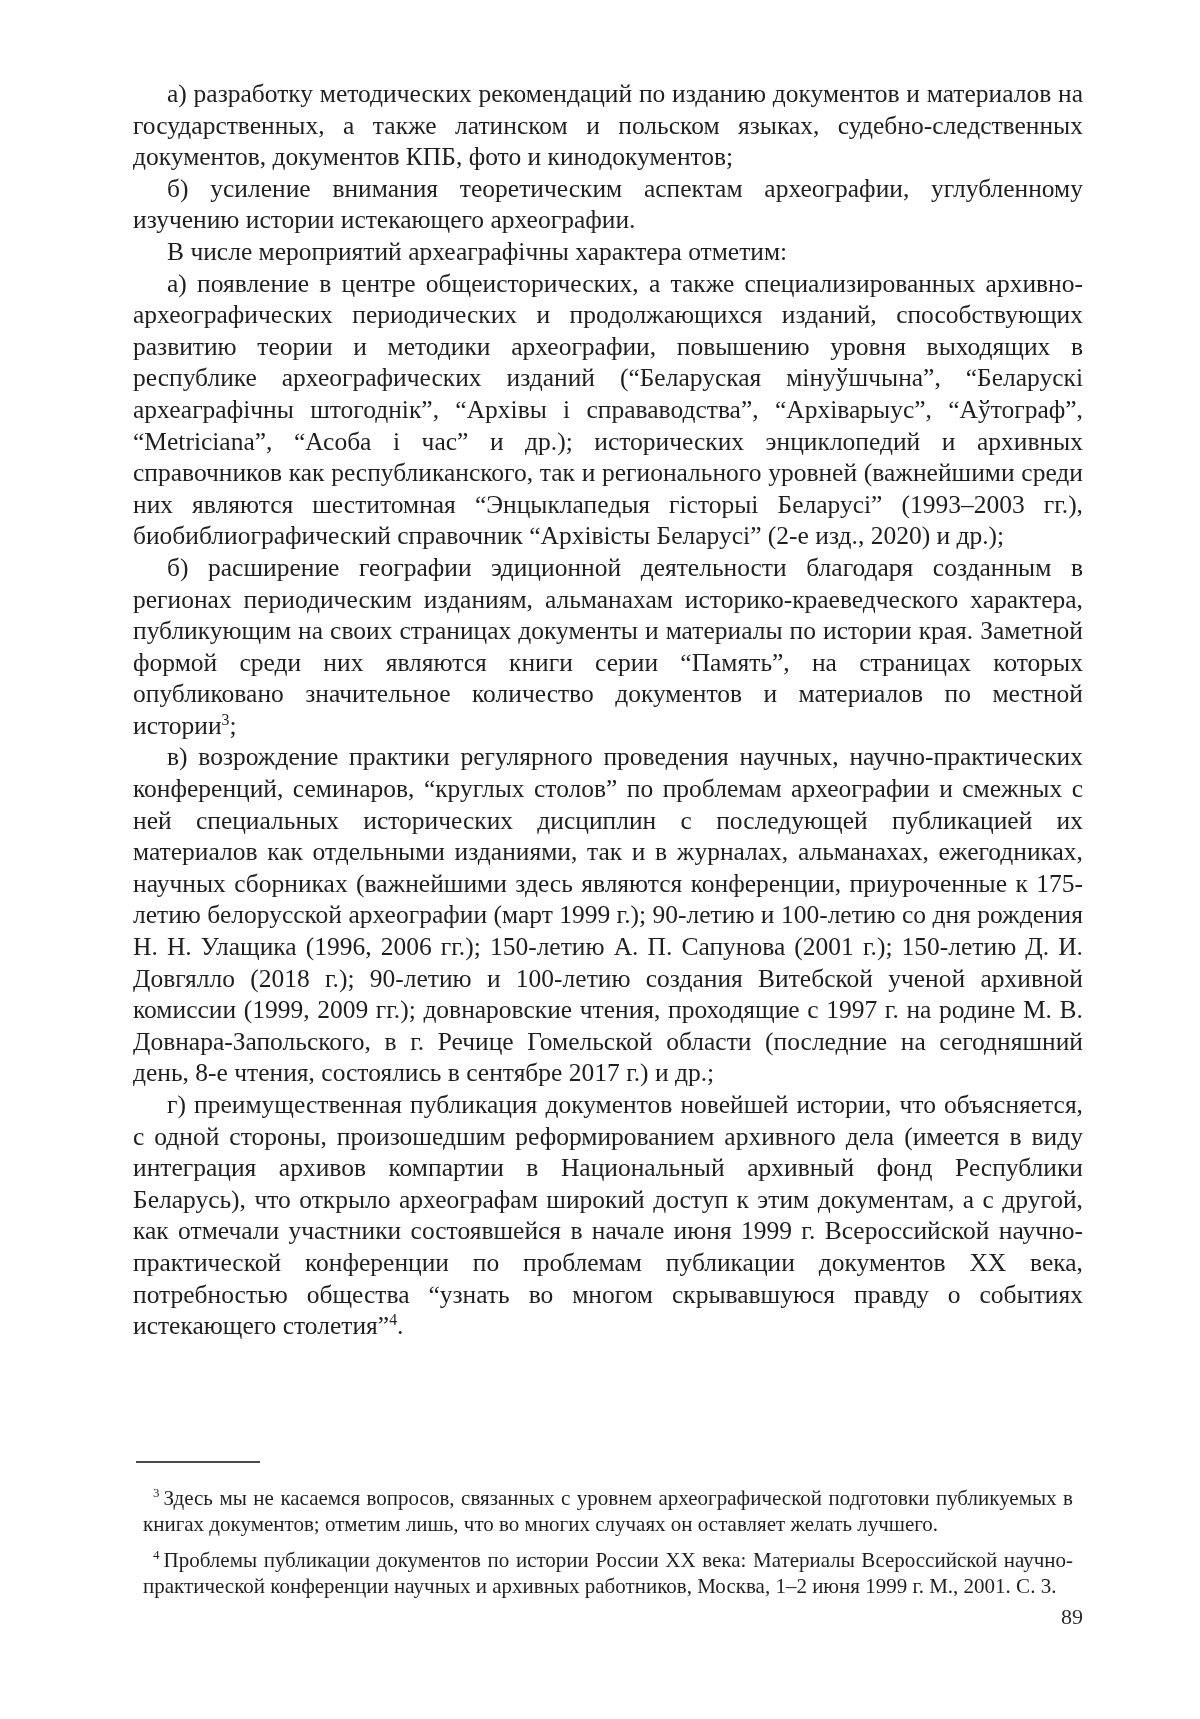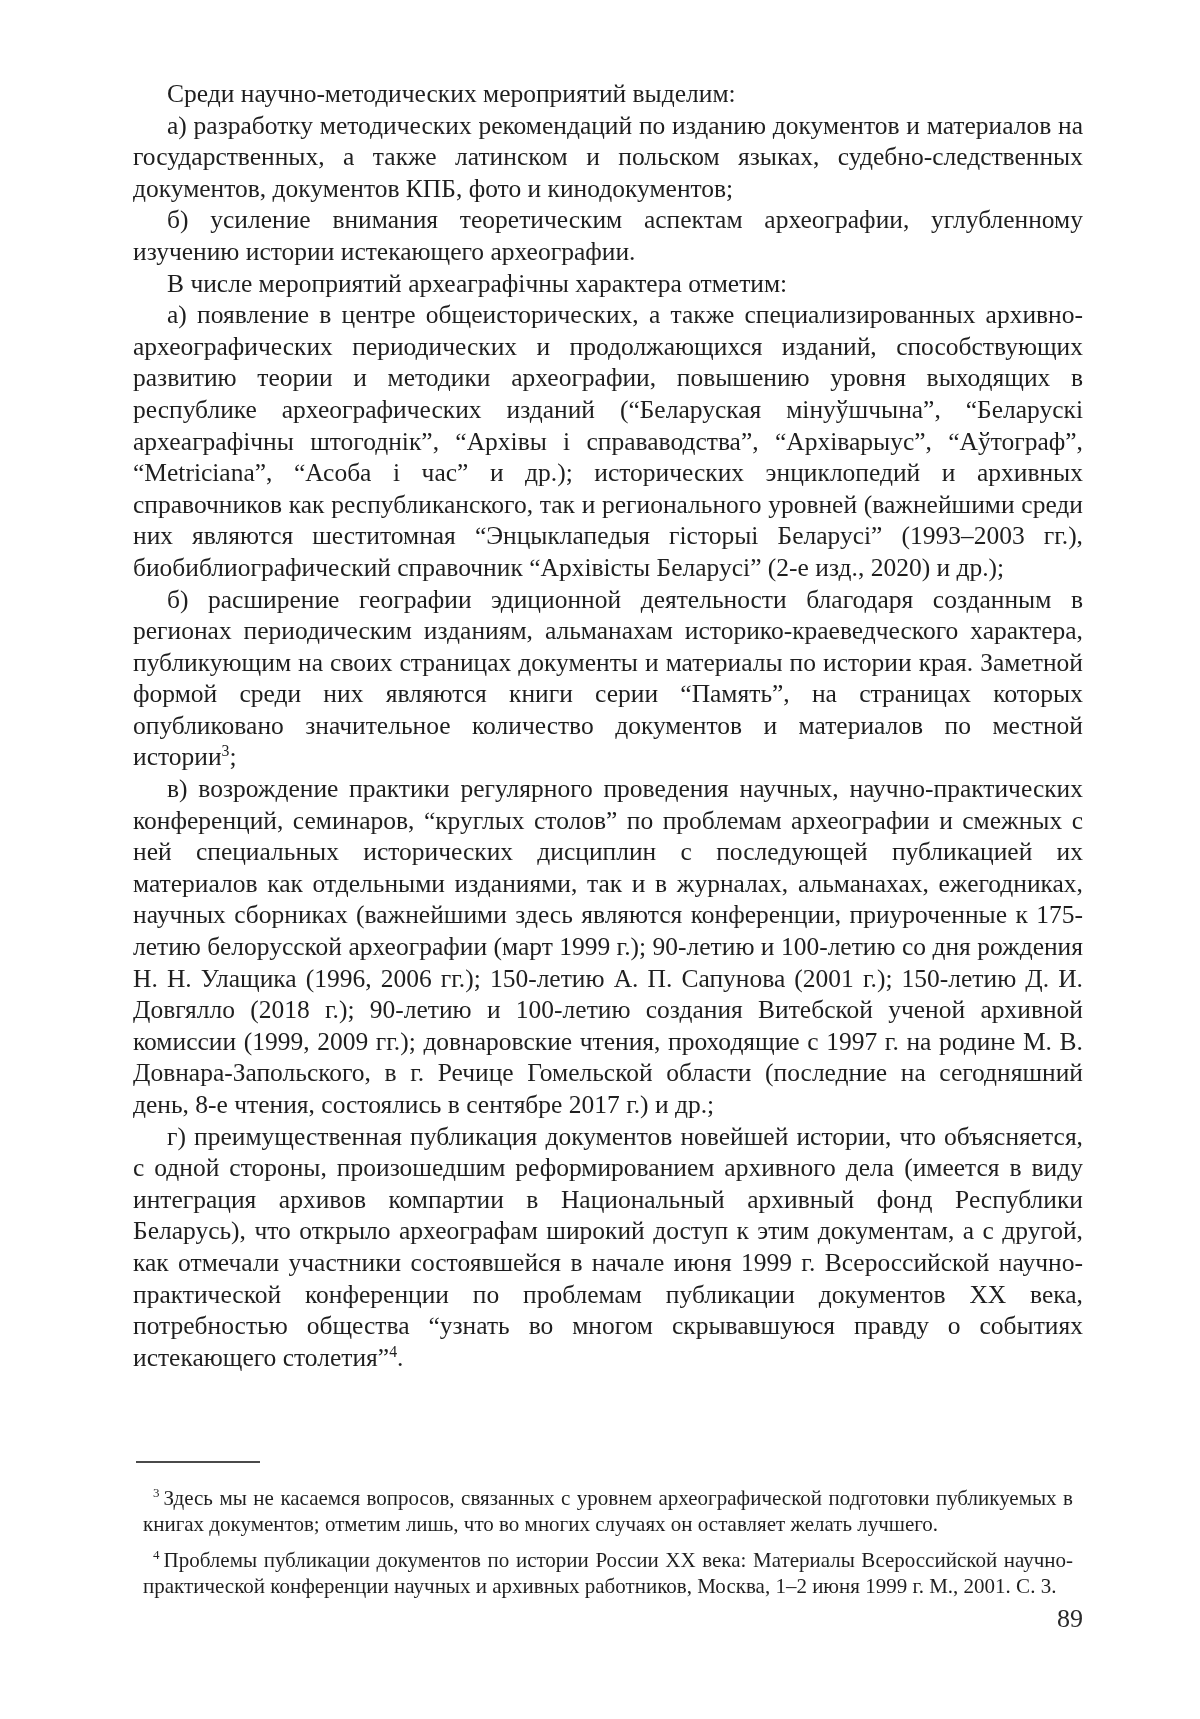--- a/index.html
+++ b/index.html
@@ -60,31 +60,30 @@
   }
   .footnotes sup {
     margin-right: 4px;
   }
   .page-number {
     position: absolute;
     left: 133px;
     top: 1604px;
     width: 950px;
     text-align: right;
-    font-size: 26px;
+    font-size: 22px;
     color: #2a2a2a;
   }
 </style>
 </head>
 <body>
 
 <div class="page">
 
   <div class="text-block">
-    <p><span>Среди научно-методических мероприятий выделим:</span></p>
     <p><span>а) разработку методических рекомендаций по изданию документов и материалов на государственных, а также латинском и польском языках, судебно-следственных документов, документов КПБ, фото и кинодокументов;</span></p>
     <p><span>б) усиление внимания теоретическим аспектам археографии, углубленному изучению истории истекающего археографии.</span></p>
     <p><span>В числе мероприятий археаграфічны характера отметим:</span></p>
     <p><span>а) появление в центре общеисторических, а также специализированных архивно-археографических периодических и продолжающихся изданий, способствующих развитию теории и методики археографии, повышению уровня выходящих в республике археографических изданий (“Беларуская мінуўшчына”, “Беларускі археаграфічны штогоднік”, “Архівы і справаводства”, “Архіварыус”, “Аўтограф”, “Metriciana”, “Асоба і час” и др.); исторических энциклопедий и архивных справочников как республиканского, так и регионального уровней (важнейшими среди них являются шеститомная “Энцыклапедыя гісторыі Беларусі” (1993–2003 гг.), биобиблиографический справочник “Архівісты Беларусі” (2-е изд., 2020) и др.);</span></p>
     <p><span>б) расширение географии эдиционной деятельности благодаря созданным в регионах периодическим изданиям, альманахам историко-краеведческого характера, публикующим на своих страницах документы и материалы по истории края. Заметной формой среди них являются книги серии “Память”, на страницах которых опубликовано значительное количество документов и материалов по местной истории</span><sup>3</sup><span>;</span></p>
     <p><span>в) возрождение практики регулярного проведения научных, научно-практических конференций, семинаров, “круглых столов” по проблемам археографии и смежных с ней специальных исторических дисциплин с последующей публикацией их материалов как отдельными изданиями, так и в журналах, альманахах, ежегодниках, научных сборниках (важнейшими здесь являются конференции, приуроченные к 175-летию белорусской археографии (март 1999 г.); 90-летию и 100-летию со дня рождения Н. Н. Улащика (1996, 2006 гг.); 150-летию А. П. Сапунова (2001 г.); 150-летию Д. И. Довгялло (2018 г.); 90-летию и 100-летию создания Витебской ученой архивной комиссии (1999, 2009 гг.); довнаровские чтения, проходящие с 1997 г. на родине М. В. Довнара-Запольского, в г. Речице Гомельской области (последние на сегодняшний день, 8-е чтения, состоялись в сентябре 2017 г.) и др.;</span></p>
     <p><span>г) преимущественная публикация документов новейшей истории, что объясняется, с одной стороны, произошедшим реформированием архивного дела (имеется в виду интеграция архивов компартии в Национальный архивный фонд Республики Беларусь), что открыло археографам широкий доступ к этим документам, а с другой, как отмечали участники состоявшейся в начале июня 1999 г. Всероссийской научно-практической конференции по проблемам публикации документов XX века, потребностью общества “узнать во многом скрывавшуюся правду о событиях истекающего столетия”</span><sup>4</sup><span>.</span></p>
   </div>
 
   <div class="footnote-rule"></div>

